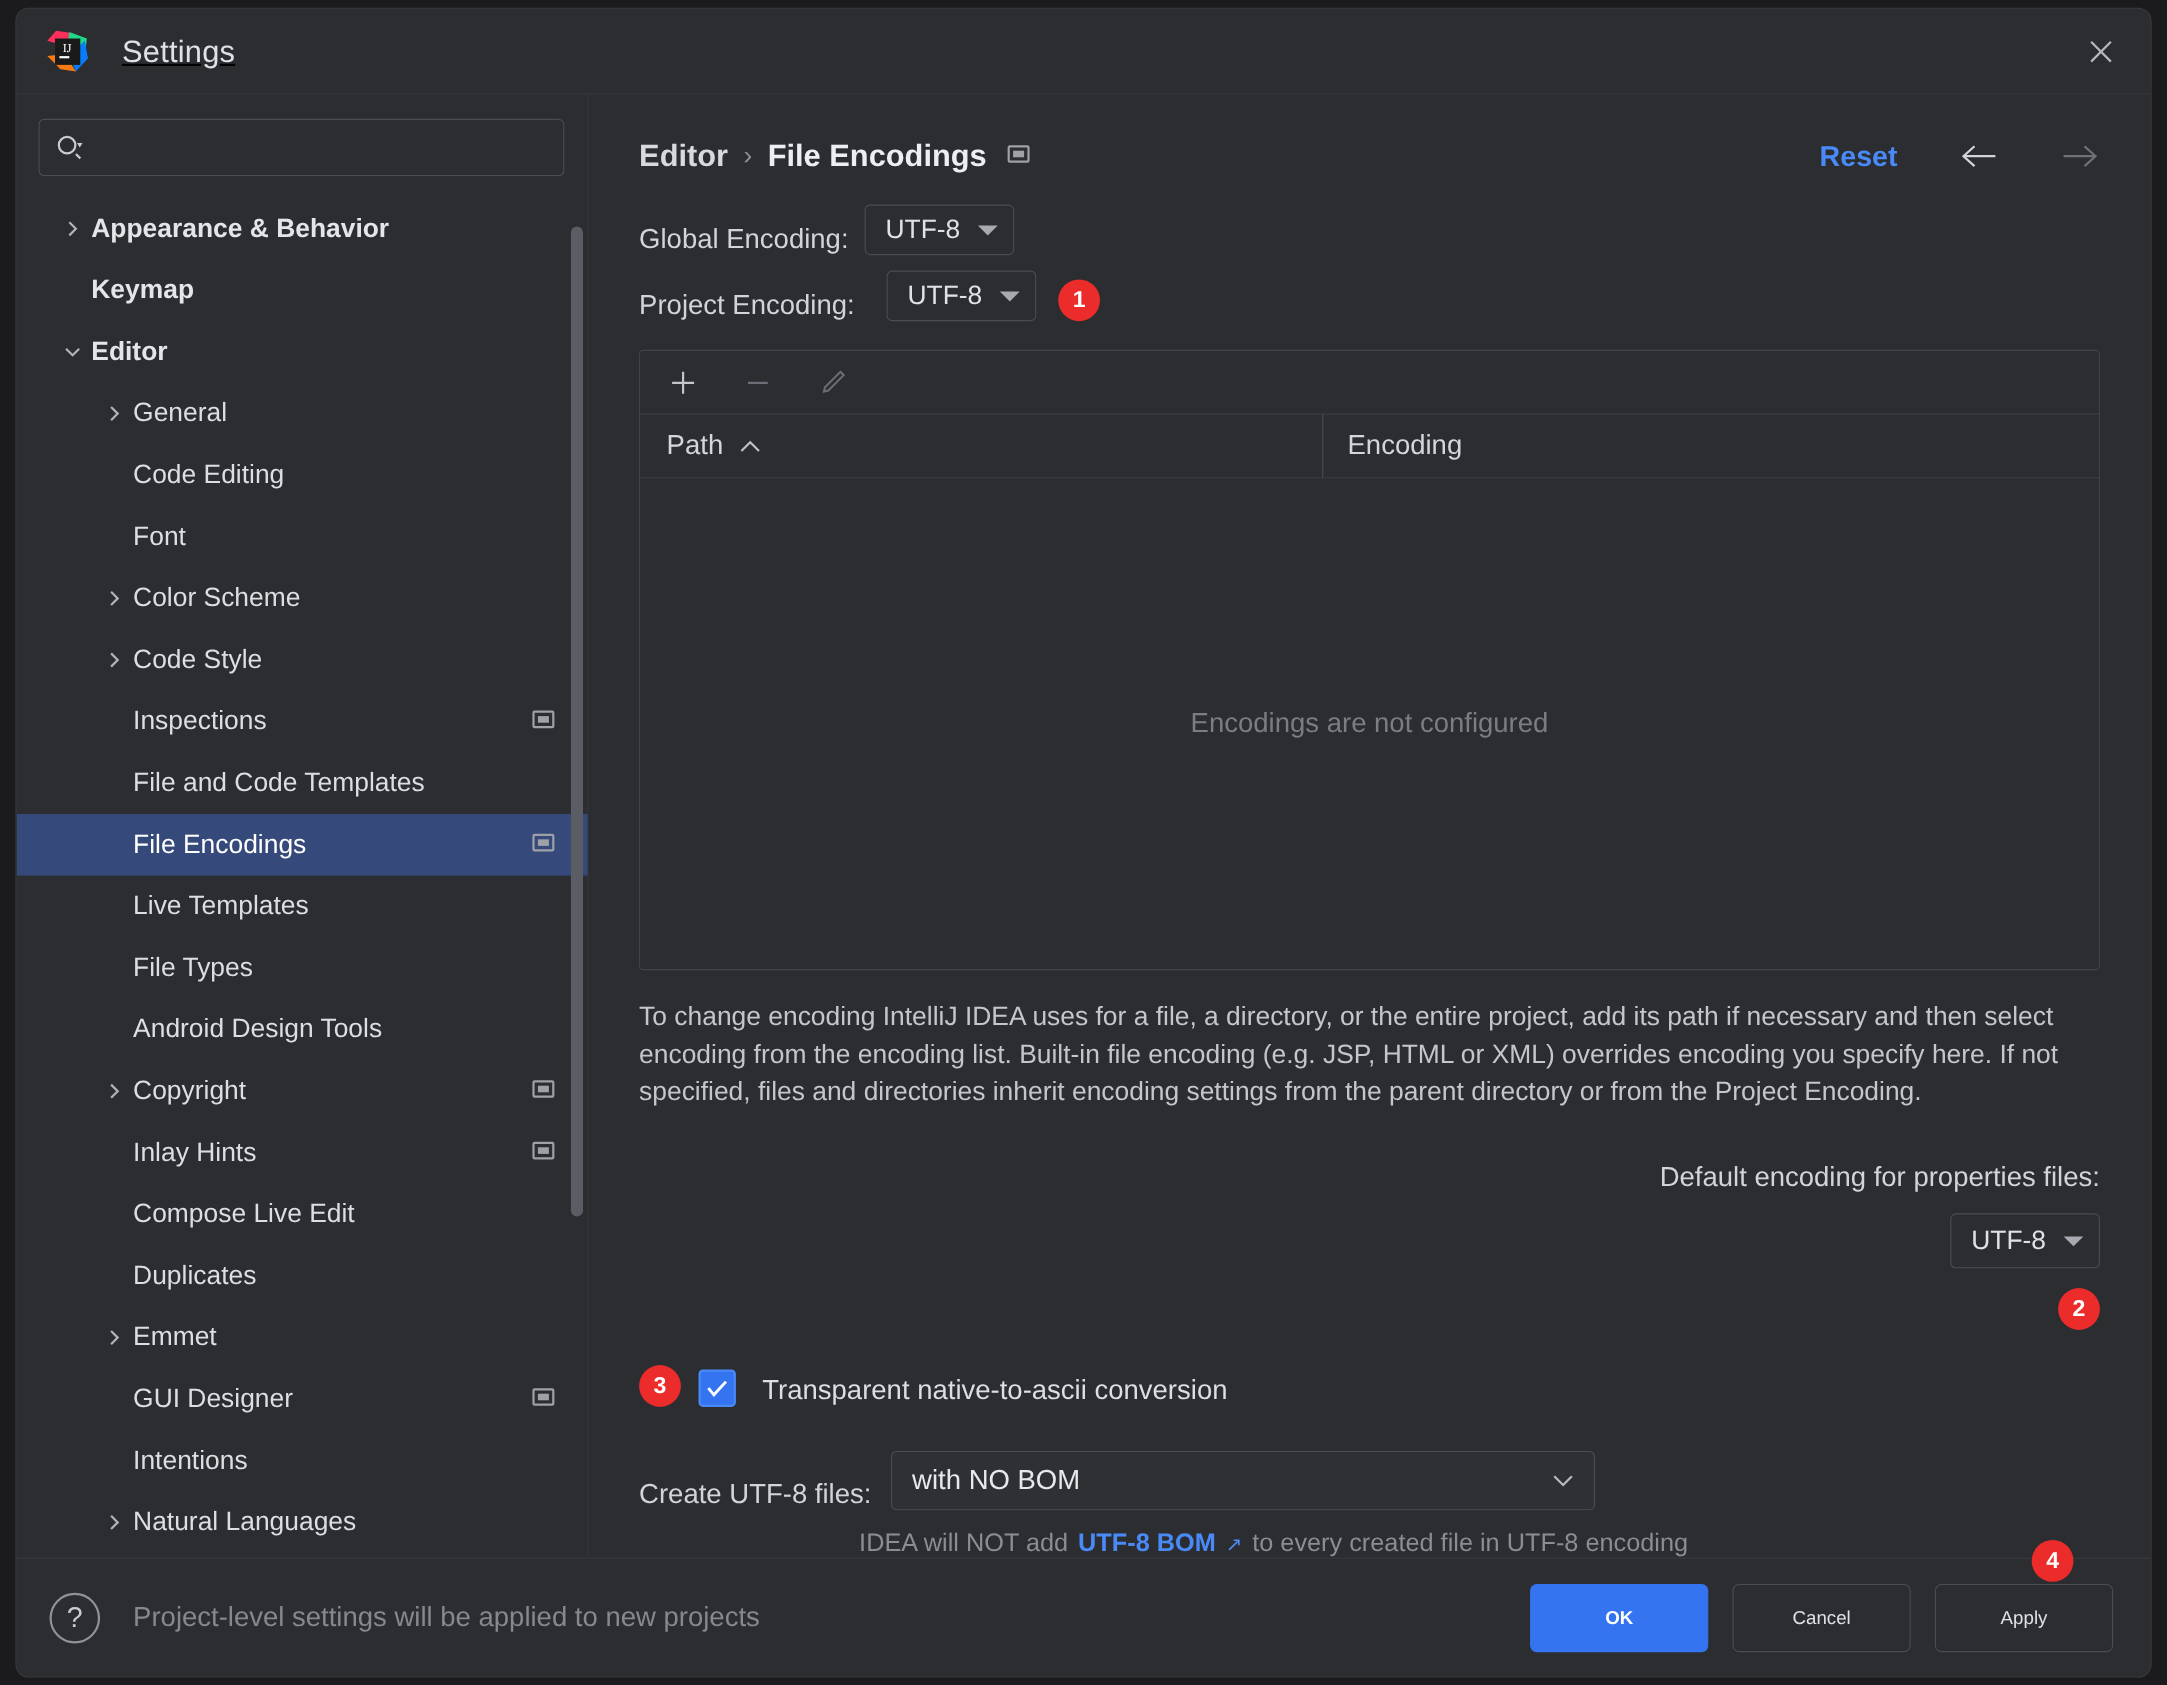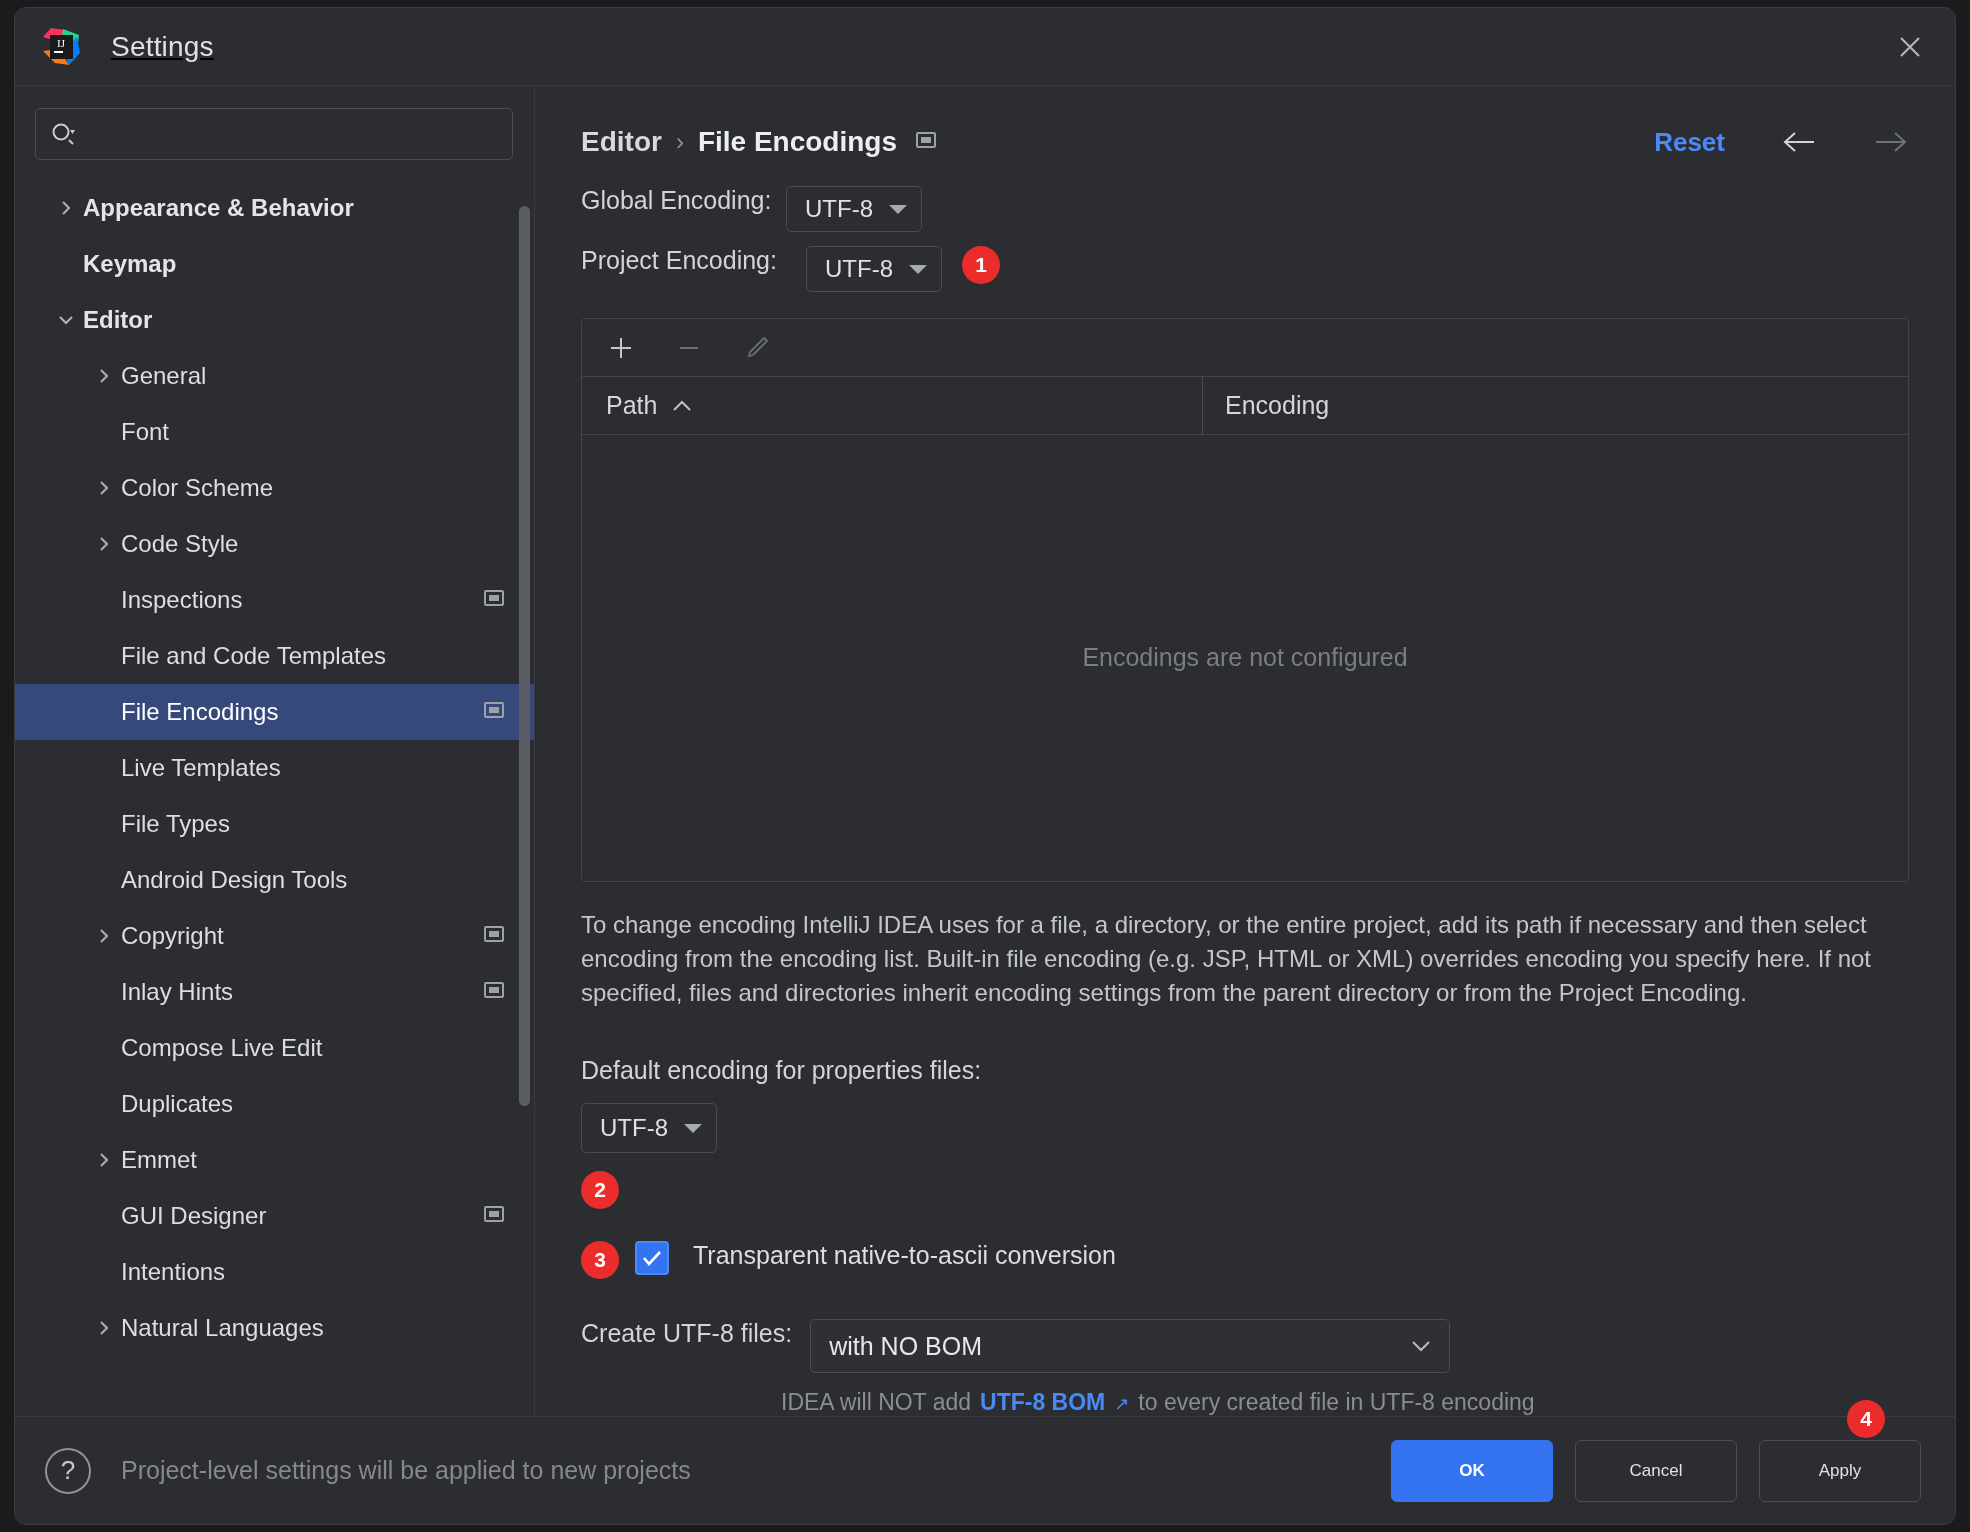--- a/index.html
+++ b/index.html
@@ -142,21 +142,21 @@
     color: #4a8af8;
     cursor: pointer;
   }
   .nav-arrow {
     margin-left: 56px;
     width: 36px; height: 30px;
     display: flex; align-items: center; justify-content: center;
     cursor: pointer;
   }
 
-  .row { display: flex; align-items: flex-start; }
+  .row { display: flex; align-items: flex-end; }
   .field-label { font-size: 25px; color: #d2d4d8; }
 
   .combo {
     height: 46px;
     border: 1px solid #4b4d51;
     border-radius: 5px;
     background: #2b2d30;
     display: inline-flex; align-items: center;
     padding: 0 14px 0 18px;
     cursor: pointer;
@@ -342,20 +342,24 @@
           <div class="tree-item lvl1">
             <span class="twisty">
               <svg width="20" height="20" viewBox="0 0 20 20">
                 <path d="M7 4 L13 10 L7 16" stroke="#b0b3b8" stroke-width="2" fill="none"></path>
               </svg>
             </span>
             <span class="label">General</span>
           </div>
           <div class="tree-item lvl1">
             <span class="twisty"></span>
+            <span class="label">Code Editing</span>
+          </div>
+          <div class="tree-item lvl1">
+            <span class="twisty"></span>
             <span class="label">Font</span>
           </div>
           <div class="tree-item lvl1">
             <span class="twisty">
               <svg width="20" height="20" viewBox="0 0 20 20">
                 <path d="M7 4 L13 10 L7 16" stroke="#b0b3b8" stroke-width="2" fill="none"></path>
               </svg>
             </span>
             <span class="label">Color Scheme</span>
           </div>

